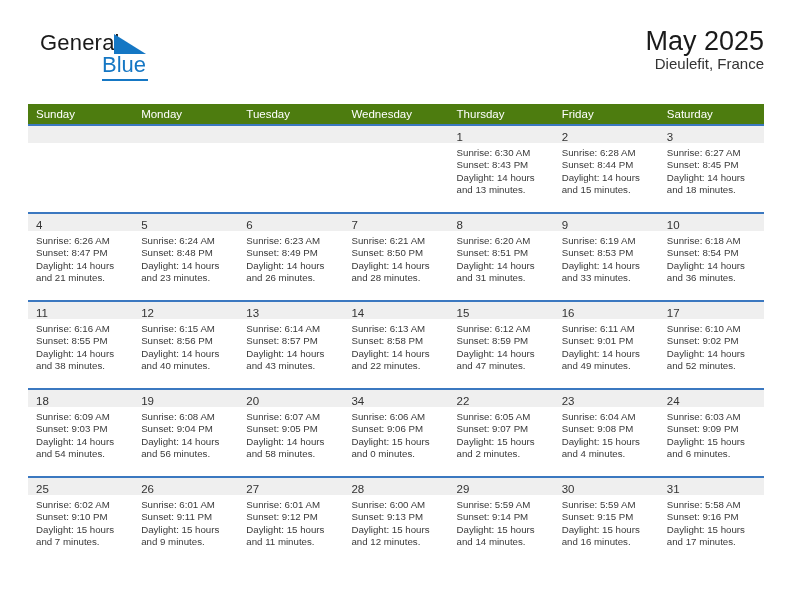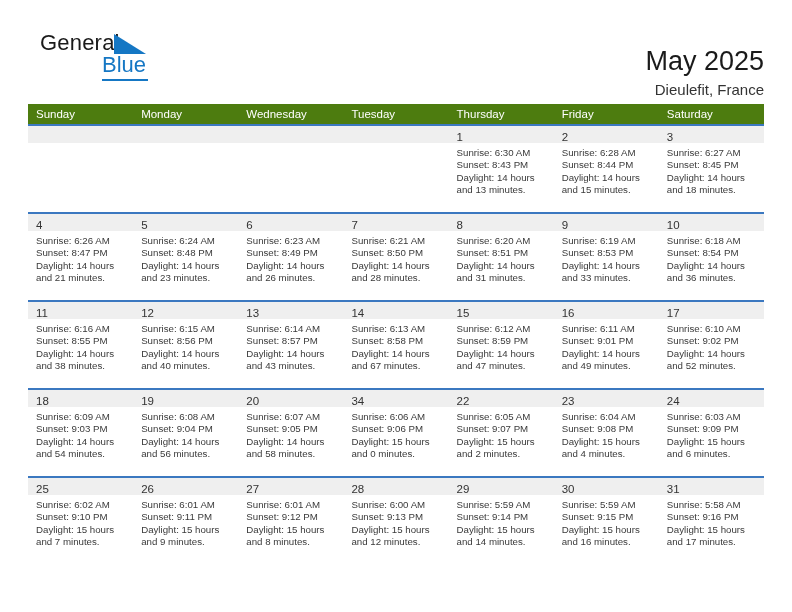--- a/index.html
+++ b/index.html
@@ -77,24 +77,22 @@
     position: absolute;
     right: 0;
     top: 0;
     text-align: right;
   }
   .cal-title {
     font-size: 27px;
     color: #1a1a1a;
     line-height: 1.12;
     white-space: nowrap;
-    margin-top: 20px;
   }
   .cal-subtitle {
-    margin-top: 6px;
     font-size: 15px;
     color: #333333;
     line-height: 1.1;
     white-space: nowrap;
   }
 
   
   .calendar {
     position: absolute;
     left: 28px;
@@ -170,22 +168,22 @@
       <div class="cal-title">May 2025</div>
       <div class="cal-subtitle">Dieulefit, France</div>
     </div>
 
   </div>
 
   <div class="calendar">
     <div class="dow-row" id="dow-row">
         <div class="dow">Sunday</div>
         <div class="dow">Monday</div>
+        <div class="dow">Tuesday</div>
         <div class="dow">Wednesday</div>
-        <div class="dow">Tuesday</div>
         <div class="dow">Thursday</div>
         <div class="dow">Friday</div>
         <div class="dow">Saturday</div>
       </div>
     <div id="weeks-container">
         <div class="week-row">
           <div class="cell empty">
             <div class="cell-band"><span class="daynum"></span></div>
           </div>
           <div class="cell empty">
@@ -317,21 +315,21 @@
               <div class="cell-line">Daylight: 14 hours</div>
               <div class="cell-line">and 43 minutes.</div>
             </div>
           </div>
           <div class="cell">
             <div class="cell-band"><span class="daynum">14</span></div>
             <div class="cell-body">
               <div class="cell-line">Sunrise: 6:13 AM</div>
               <div class="cell-line">Sunset: 8:58 PM</div>
               <div class="cell-line">Daylight: 14 hours</div>
-              <div class="cell-line">and 67 minutes.</div>
+              <div class="cell-line">and 22 minutes.</div>
             </div>
           </div>
           <div class="cell">
             <div class="cell-band"><span class="daynum">15</span></div>
             <div class="cell-body">
               <div class="cell-line">Sunrise: 6:12 AM</div>
               <div class="cell-line">Sunset: 8:59 PM</div>
               <div class="cell-line">Daylight: 14 hours</div>
               <div class="cell-line">and 47 minutes.</div>
             </div>
@@ -438,21 +436,21 @@
               <div class="cell-line">Daylight: 15 hours</div>
               <div class="cell-line">and 9 minutes.</div>
             </div>
           </div>
           <div class="cell">
             <div class="cell-band"><span class="daynum">27</span></div>
             <div class="cell-body">
               <div class="cell-line">Sunrise: 6:01 AM</div>
               <div class="cell-line">Sunset: 9:12 PM</div>
               <div class="cell-line">Daylight: 15 hours</div>
-              <div class="cell-line">and 8 minutes.</div>
+              <div class="cell-line">and 11 minutes.</div>
             </div>
           </div>
           <div class="cell">
             <div class="cell-band"><span class="daynum">28</span></div>
             <div class="cell-body">
               <div class="cell-line">Sunrise: 6:00 AM</div>
               <div class="cell-line">Sunset: 9:13 PM</div>
               <div class="cell-line">Daylight: 15 hours</div>
               <div class="cell-line">and 12 minutes.</div>
             </div>

